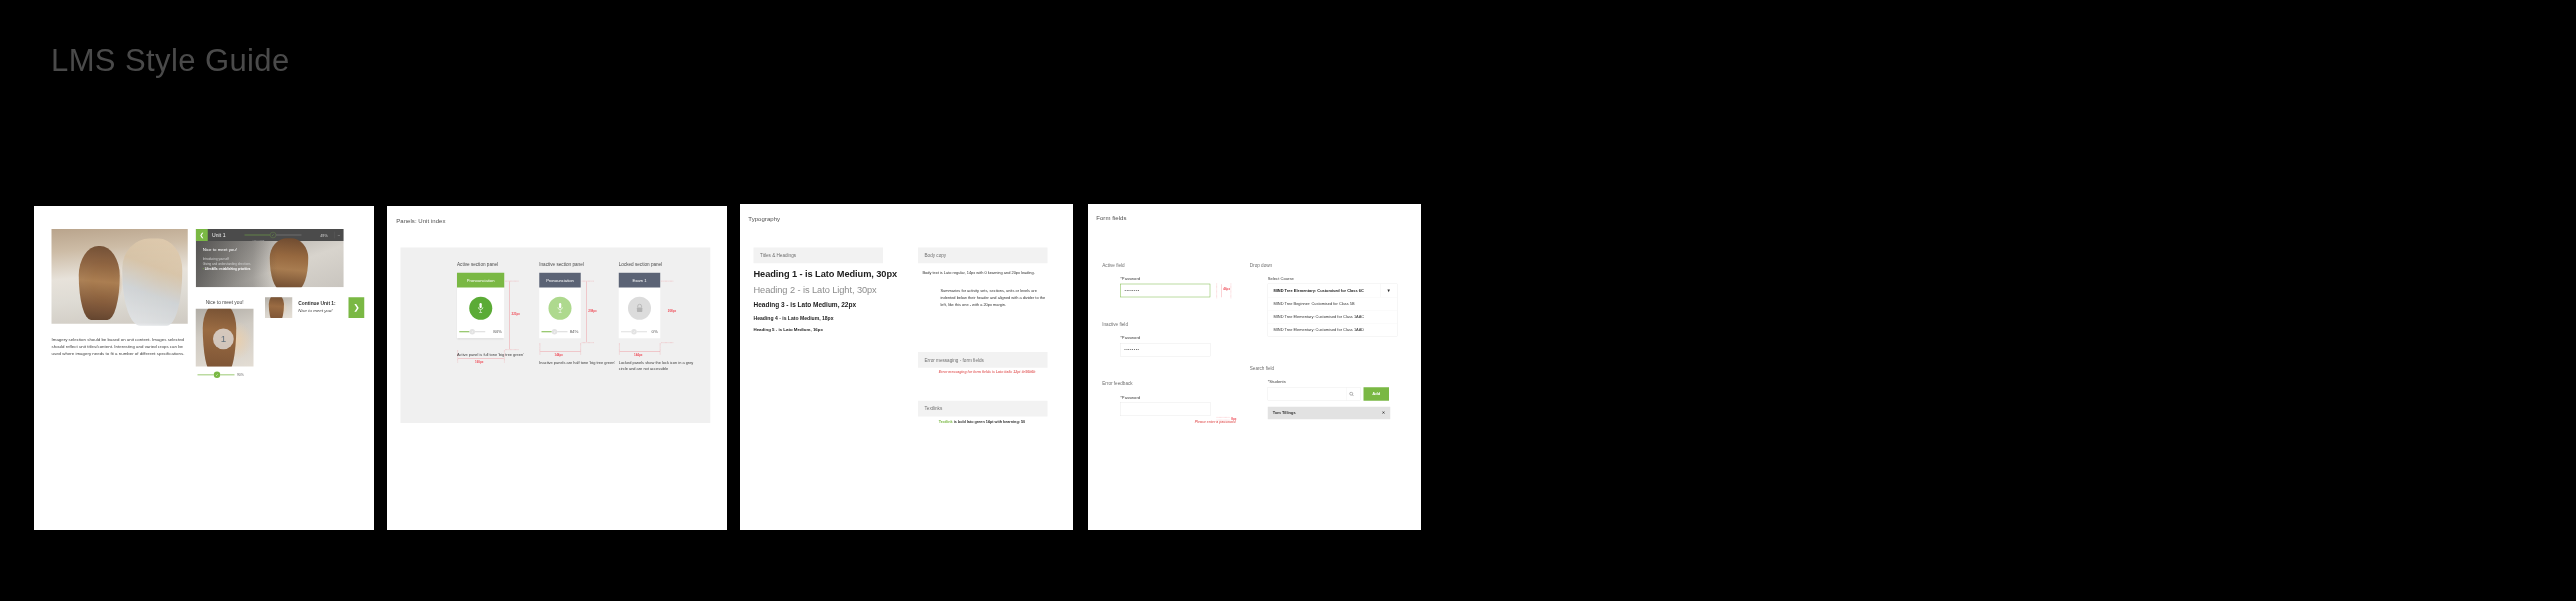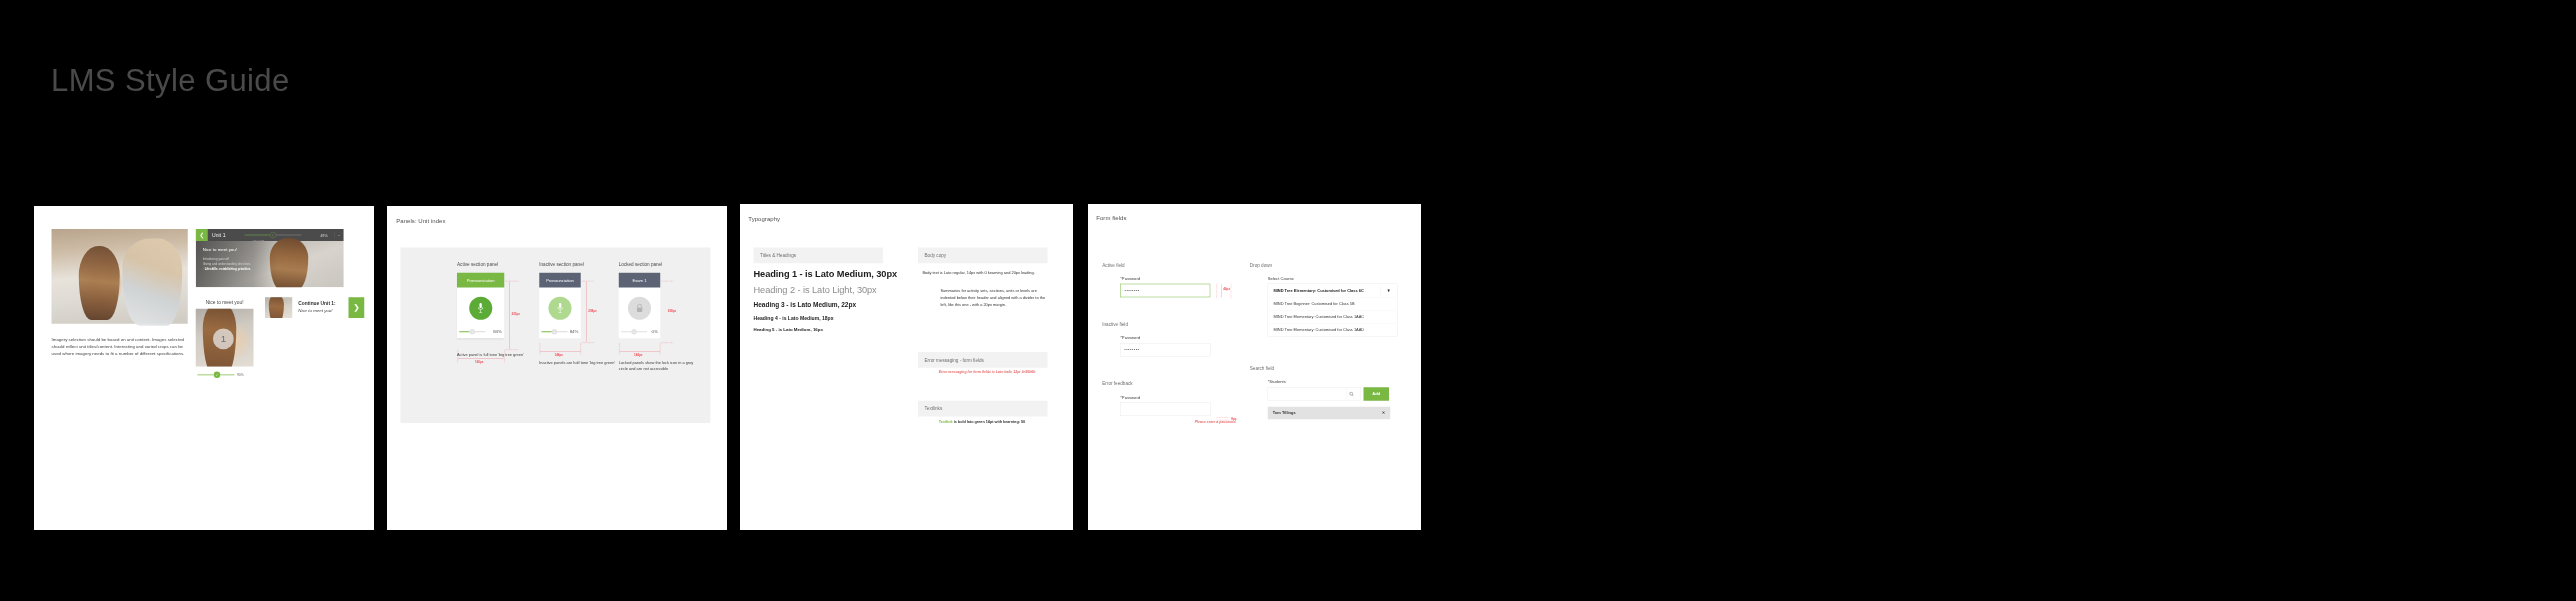--- a/index.html
+++ b/index.html
@@ -8,21 +8,20 @@
     background: #000;
     font-family: "Liberation Sans", sans-serif;
     overflow: hidden;
   }
   .stage { position: relative; width: 2576px; height: 602px; background: #000; }
 
   .deck-title {
     position: absolute; left: 51px; top: 43px;
     font-size: 31px; font-weight: 300; letter-spacing: 0.4px;
     color: #4a4a4a;
-    margin-top: 20px;
   }
 
   .card {
     position: absolute; top: 206px; height: 324px;
     background: #fff; overflow: hidden;
   }
   #card1 { left: 34px;   width: 340px; }
   #card2 { left: 387px;  width: 340px; }
   #card3 { left: 740px;  width: 333px; top: 204px; height: 326px; }
   #card4 { left: 1088px; width: 333px; top: 204px; height: 326px; }

